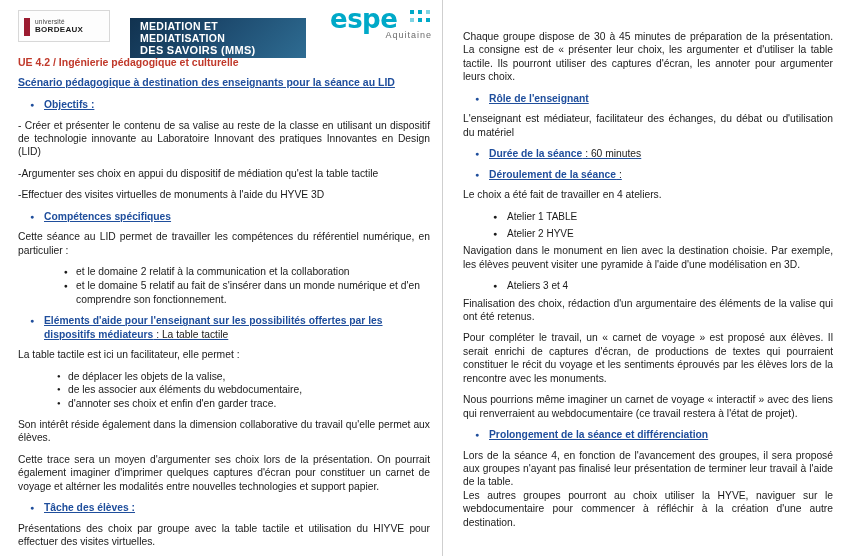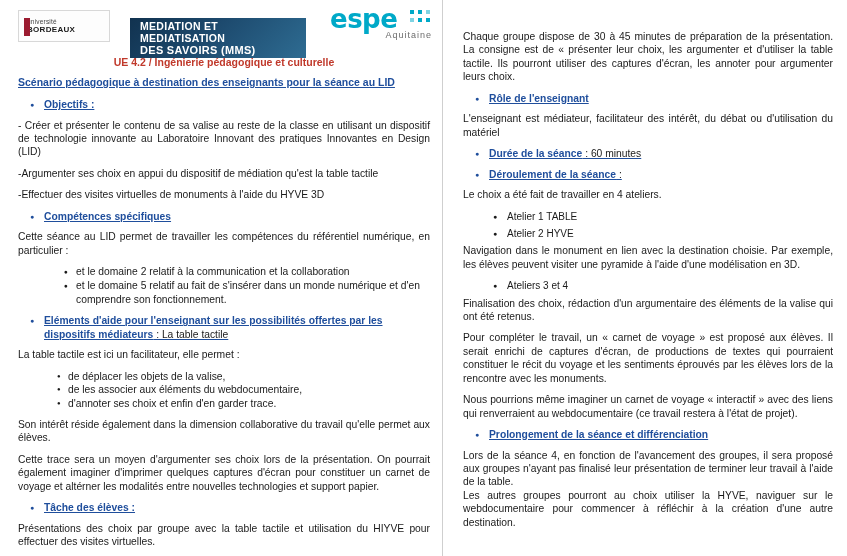--- a/index.html
+++ b/index.html
@@ -55,21 +55,21 @@
     position: absolute;
     left: 0px;
     top: 4px;
     width: 92px;
     height: 32px;
     border: 1px solid #d8d8d8;
     background: #fdfdfd;
     display: flex;
     flex-direction: column;
     justify-content: center;
-    padding-left: 8px;
+    padding-left: 16px;
     box-sizing: border-box;
   }
   .logo-ub .l1 {
     font-size: 6.5px;
     color: #444;
     letter-spacing: .2px;
   }
   .logo-ub .l2 {
     font-size: 8px;
     font-weight: bold;
@@ -144,21 +144,20 @@
       radial-gradient(circle at 4px 4px, #00a9c8 2.2px, transparent 2.4px),
       radial-gradient(circle at 12px 4px, #00a9c8 2.2px, transparent 2.4px),
       radial-gradient(circle at 20px 4px, #7fd4e3 2.2px, transparent 2.4px),
       radial-gradient(circle at 4px 12px, #7fd4e3 2.2px, transparent 2.4px),
       radial-gradient(circle at 12px 12px, #00a9c8 2.2px, transparent 2.4px),
       radial-gradient(circle at 20px 12px, #00a9c8 2.2px, transparent 2.4px);
   }
 
   
   .ref {
-    text-align: center;
     color: #c0392b;
     font-size: 10.5px;
     font-weight: bold;
     margin: 2px 0 8px 0;
   }
   .doc-title {
     text-align: left;
     color: #1f4e9c;
     font-size: 10.5px;
     font-weight: bold;
@@ -322,21 +321,21 @@
     <p>Présentations des choix par groupe  avec la table tactile  et utilisation du HIYVE pour effectuer des visites virtuelles.</p>
 
   </div>
 
   <div class="col col-right">
 
     <p>Chaque groupe dispose de 30 à 45 minutes de préparation de la présentation. La consigne est de « présenter leur choix, les argumenter et d'utiliser la table tactile. Ils pourront utiliser des captures d'écran, les annoter pour argumenter leurs choix.</p>
 
     <div class="bullet-head">Rôle de l'enseignant</div>
 
-    <p>L'enseignant est médiateur, facilitateur des intérêt, du débat ou d'utilisation du matériel</p>
+    <p>L'enseignant est médiateur, facilitateur des échanges, du débat ou d'utilisation du matériel</p>
 
     <div class="bullet-head">
       <span>Durée de la séance</span><span class="plain"> : 60 minutes</span>
     </div>
 
     <div class="bullet-head">
       <span>Déroulement de la séance</span><span class="plain"> :</span>
     </div>
 
     <p>Le choix a été fait de travailler en 4 ateliers.</p>

